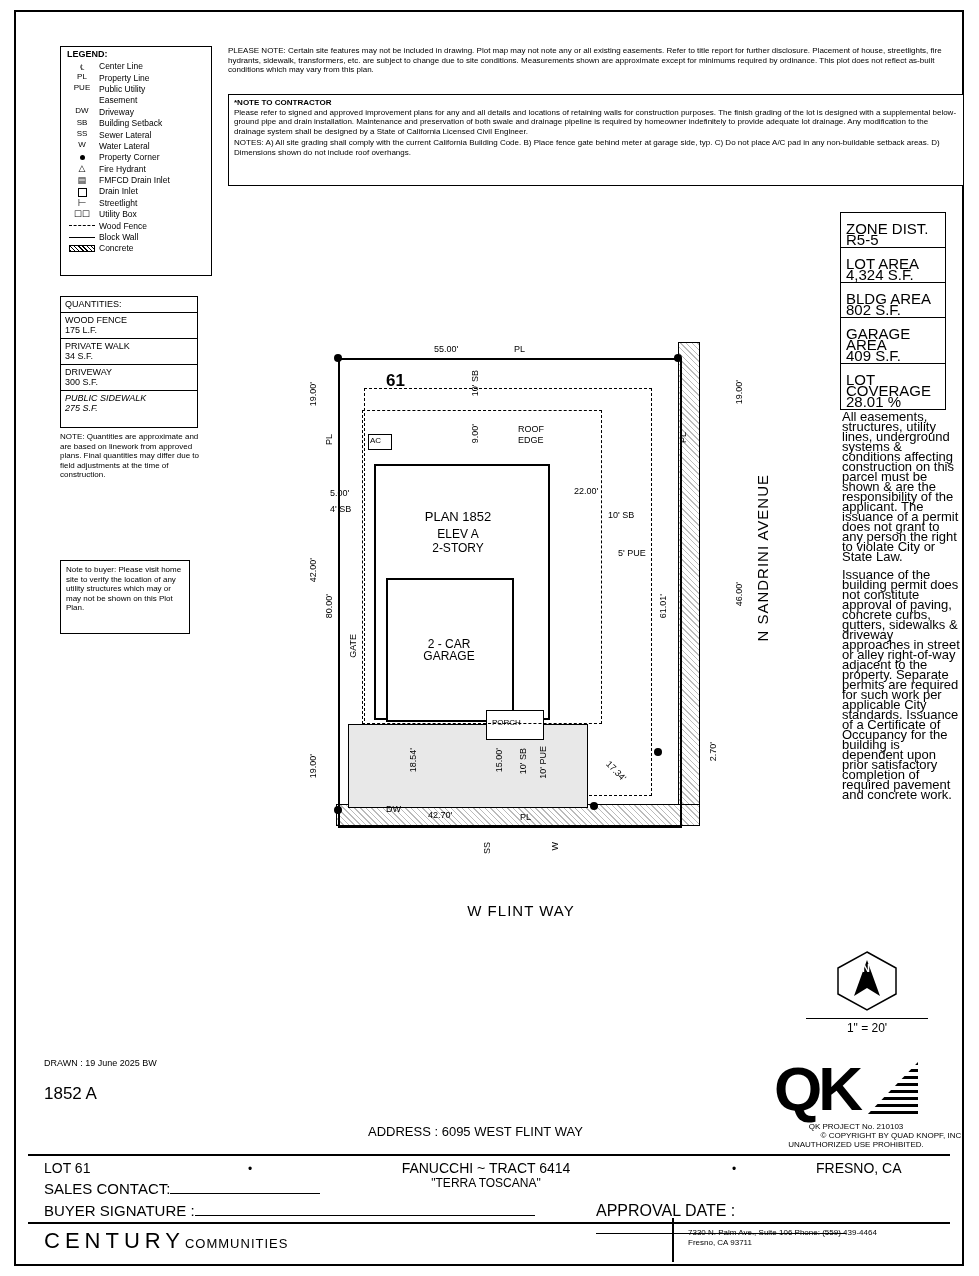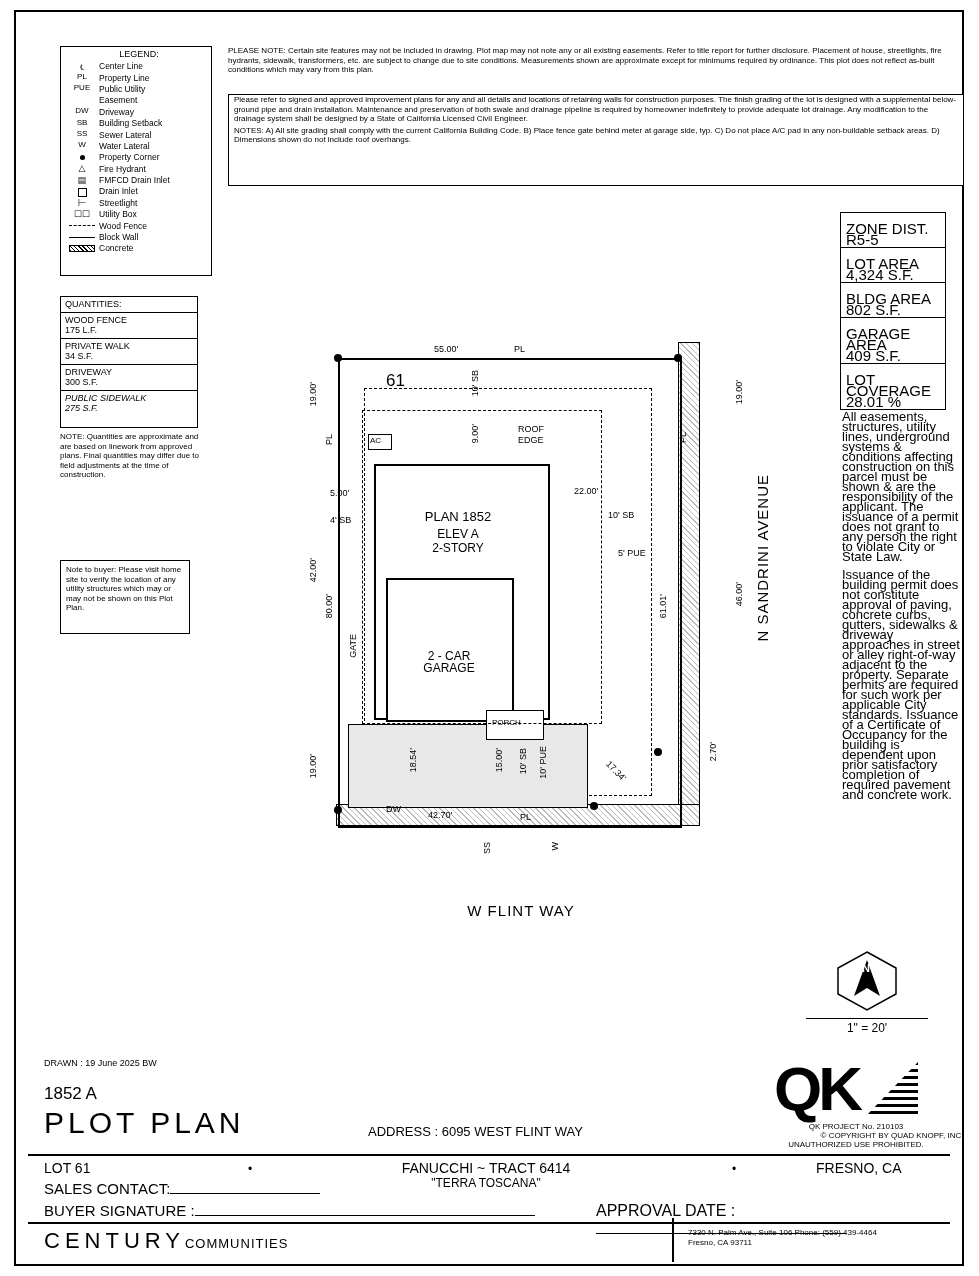--- a/index.html
+++ b/index.html
@@ -13,21 +13,21 @@
     border:2px solid #000;box-sizing:border-box;background:#fff;
   }
   .abs{position:absolute;box-sizing:border-box;}
   .bx{border:1px solid #000;background:#fff;}
   .t8{font-size:8px;line-height:9.5px;}
   .t9{font-size:9px;line-height:10.5px;}
   .t10{font-size:12px;line-height:12px;}
   .t11{font-size:11px;line-height:13px;}
   .t12{font-size:12px;line-height:14px;}
   .ctr{text-align:center;}
-  .bold{font-weight:normal;text-align:center;}
+  .bold{font-weight:bold;}
   
   #legend{left:44px;top:34px;width:152px;height:230px;}
   #legend .row{display:flex;align-items:center;height:11.4px;font-size:8.5px;}
   #legend .sym{width:34px;flex:0 0 34px;text-align:center;font-size:8px;position:relative;height:11px;}
   #legend .lab{flex:1;}
   .sline{position:absolute;left:4px;right:4px;top:5px;height:0;border-top:1px solid #000;}
   .sdash{position:absolute;left:4px;right:4px;top:5px;height:0;border-top:1px dashed #000;}
   .sdot{width:5px;height:5px;border-radius:50%;background:#000;margin:3px auto;}
   .ssq{width:7px;height:7px;border:1px solid #000;margin:2px auto;}
   .shatch{position:absolute;left:4px;right:4px;top:2px;bottom:2px;border:1px solid #000;
@@ -145,20 +145,21 @@
               <div class="shatch"></div>
             </div>
             <div class="lab">Concrete</div>
           </div>
     </div>
   </div>
 
   <div class="abs t8" id="notes-top">PLEASE NOTE:  Certain site features may not be included in drawing.  Plot map may not note any or all existing easements. Refer to title report for further disclosure.  Placement of house, streetlights, fire hydrants, sidewalk, transformers, etc. are subject to change due to site conditions.  Measurements shown are approximate except for minimums required by ordinance.  This plot does not reflect as-built conditions which may vary from this plan.</div>
 
   <div class="abs bx" id="contractor">
+    <div class="t8 bold" style="padding:3px 5px 0 5px;">*NOTE TO CONTRACTOR</div>
     <div class="t8" style="padding:0 5px;">Please refer to signed and approved improvement plans for any and all details and locations of retaining walls for construction purposes.
 The finish grading of the lot is designed with a supplemental below-ground pipe and drain installation.  Maintenance and preservation of both swale and drainage pipeline is required by homeowner indefinitely to provide adequate lot drainage.  Any modification to the drainage system shall be designed by a State of California Licensed Civil Engineer.</div>
     <div class="t8" style="padding:2px 5px;">NOTES:  A) All site grading shall comply with the current California Building Code. B) Place fence gate behind meter at garage side, typ. C) Do not place A/C pad in any non-buildable setback areas. D) Dimensions shown do not include roof overhangs.</div>
   </div>
 
   <div class="abs bx" id="qty">
     <div class="qrow">QUANTITIES:</div>
     <div class="qrow">
           <div>WOOD FENCE</div>
           <div>175 L.F.</div>
@@ -229,21 +230,21 @@
     <div class="thick" style="left:88px;top:122px;width:172px;height:252px;background:#fff;"></div>
     <div class="thick" style="left:100px;top:236px;width:124px;height:140px;background:#fff;"></div>
     <div class="solid" style="left:200px;top:368px;width:56px;height:28px;background:#fff;"></div>
     <div class="solid" style="left:82px;top:92px;width:22px;height:14px;background:#fff;"></div>
     <div class="lot-dash" style="left:76px;top:68px;width:238px;height:312px;"></div>
 
     <div class="abs t12 bold" style="left:100px;top:32px;font-size:17px;">61</div>
     <div class="abs t11 ctr" style="left:108px;top:168px;width:128px;font-size:13px;">PLAN 1852</div>
     <div class="abs t10 ctr" style="left:108px;top:186px;width:128px;">ELEV A</div>
     <div class="abs t10 ctr" style="left:108px;top:200px;width:128px;">2-STORY</div>
-    <div class="abs t10 ctr" style="left:108px;top:296px;width:110px;white-space:pre;margin-top:12px;">2 - CAR
+    <div class="abs t10 ctr" style="left:108px;top:296px;width:110px;white-space:pre;">2 - CAR
 GARAGE</div>
     <div class="abs t8" style="left:206px;top:376px;">PORCH</div>
     <div class="abs t8" style="left:84px;top:94px;">AC</div>
     <div class="abs t9" style="left:232px;top:82px;white-space:pre;">ROOF
 EDGE</div>
     <div class="abs t9" style="left:62px;top:292px;"><span class="vdim">GATE</span></div>
     <div class="abs t9" style="left:100px;top:462px;">DW</div>
 
     <div class="abs" style="left:468px;top:132px;"><span class="vdim" style="font-size:15px;letter-spacing:1px;">N SANDRINI AVENUE</span></div>
     <div class="abs ctr" style="left:110px;top:560px;width:250px;font-size:15px;letter-spacing:1px;">W FLINT WAY</div>
@@ -255,21 +256,21 @@
     <div class="abs dimtxt" style="left:22px;top:216px;"><span class="vdim">42.00'</span></div>
     <div class="abs dimtxt" style="left:38px;top:252px;"><span class="vdim">80.00'</span></div>
     <div class="abs dimtxt" style="left:22px;top:412px;"><span class="vdim">19.00'</span></div>
     <div class="abs dimtxt" style="left:448px;top:38px;"><span class="vdim">19.00'</span></div>
     <div class="abs dimtxt" style="left:448px;top:240px;"><span class="vdim">46.00'</span></div>
     <div class="abs dimtxt" style="left:372px;top:252px;"><span class="vdim">61.01'</span></div>
     <div class="abs dimtxt" style="left:392px;top:90px;"><span class="vdim">PL</span></div>
     <div class="abs dimtxt" style="left:184px;top:28px;"><span class="vdim">10' SB</span></div>
     <div class="abs dimtxt" style="left:184px;top:82px;"><span class="vdim">9.00'</span></div>
     <div class="abs dimtxt" style="left:44px;top:146px;">5.00'</div>
-    <div class="abs dimtxt" style="left:44px;top:173px;">4' SB</div>
+    <div class="abs dimtxt" style="left:44px;top:162px;">4' SB</div>
     <div class="abs dimtxt" style="left:288px;top:144px;">22.00'</div>
     <div class="abs dimtxt" style="left:322px;top:168px;">10' SB</div>
     <div class="abs dimtxt" style="left:332px;top:206px;">5' PUE</div>
     <div class="abs dimtxt" style="left:122px;top:406px;"><span class="vdim">18.54'</span></div>
     <div class="abs dimtxt" style="left:208px;top:406px;"><span class="vdim">15.00'</span></div>
     <div class="abs dimtxt" style="left:232px;top:406px;"><span class="vdim">10' SB</span></div>
     <div class="abs dimtxt" style="left:252px;top:404px;"><span class="vdim">10' PUE</span></div>
     <div class="abs dimtxt" style="left:142px;top:468px;">42.70'</div>
     <div class="abs dimtxt" style="left:234px;top:470px;">PL</div>
     <div class="abs dimtxt" style="left:318px;top:424px;transform:rotate(45deg);">17.34'</div>
@@ -283,21 +284,20 @@
       <polygon points="31,2 60,18 60,44 31,60 2,44 2,18" fill="#fff" stroke="#000" stroke-width="1.5"></polygon>
       <polygon points="31,10 44,46 31,38 18,46" fill="#000"></polygon>
     </svg>
     <div style="position:absolute;left:26px;top:12px;font-size:11px;font-weight:bold;color:#fff;">N</div>
   </div>
   <div class="abs" style="left:790px;top:1006px;width:122px;border-top:1px solid #000;"></div>
   <div class="abs t10 ctr" style="left:790px;top:1010px;width:122px;">1" = 20'</div>
 
   <div class="abs t9" style="left:28px;top:1046px;">DRAWN :  19 June 2025  BW</div>
   <div class="abs" style="left:28px;top:1072px;font-size:17px;">1852  A</div>
-  <div class="abs plotplan" style="left:28px;top:1094px;">PLOT PLAN</div>
   <div class="abs" style="left:352px;top:1112px;font-size:13px;">ADDRESS :  6095 WEST FLINT WAY</div>
 
   <div class="abs" style="left:758px;top:1048px;width:130px;height:58px;">
     <div class="logo-q">QK</div>
     <div style="position:absolute;left:92px;top:2px;width:52px;height:54px;background:repeating-linear-gradient(180deg,#000 0 3px,#fff 3px 7px);clip-path:polygon(0 100%,100% 0,100% 100%);"></div>
   </div>
   <div class="abs t8 ctr" style="left:740px;top:1110px;width:200px;">QK PROJECT No. 210103</div>
   <div class="abs t8 ctr" style="left:776px;top:1119px;width:200px;">©   COPYRIGHT BY QUAD KNOPF, INC.</div>
   <div class="abs t8 ctr" style="left:740px;top:1128px;width:200px;">UNAUTHORIZED USE PROHIBITED.</div>
 

